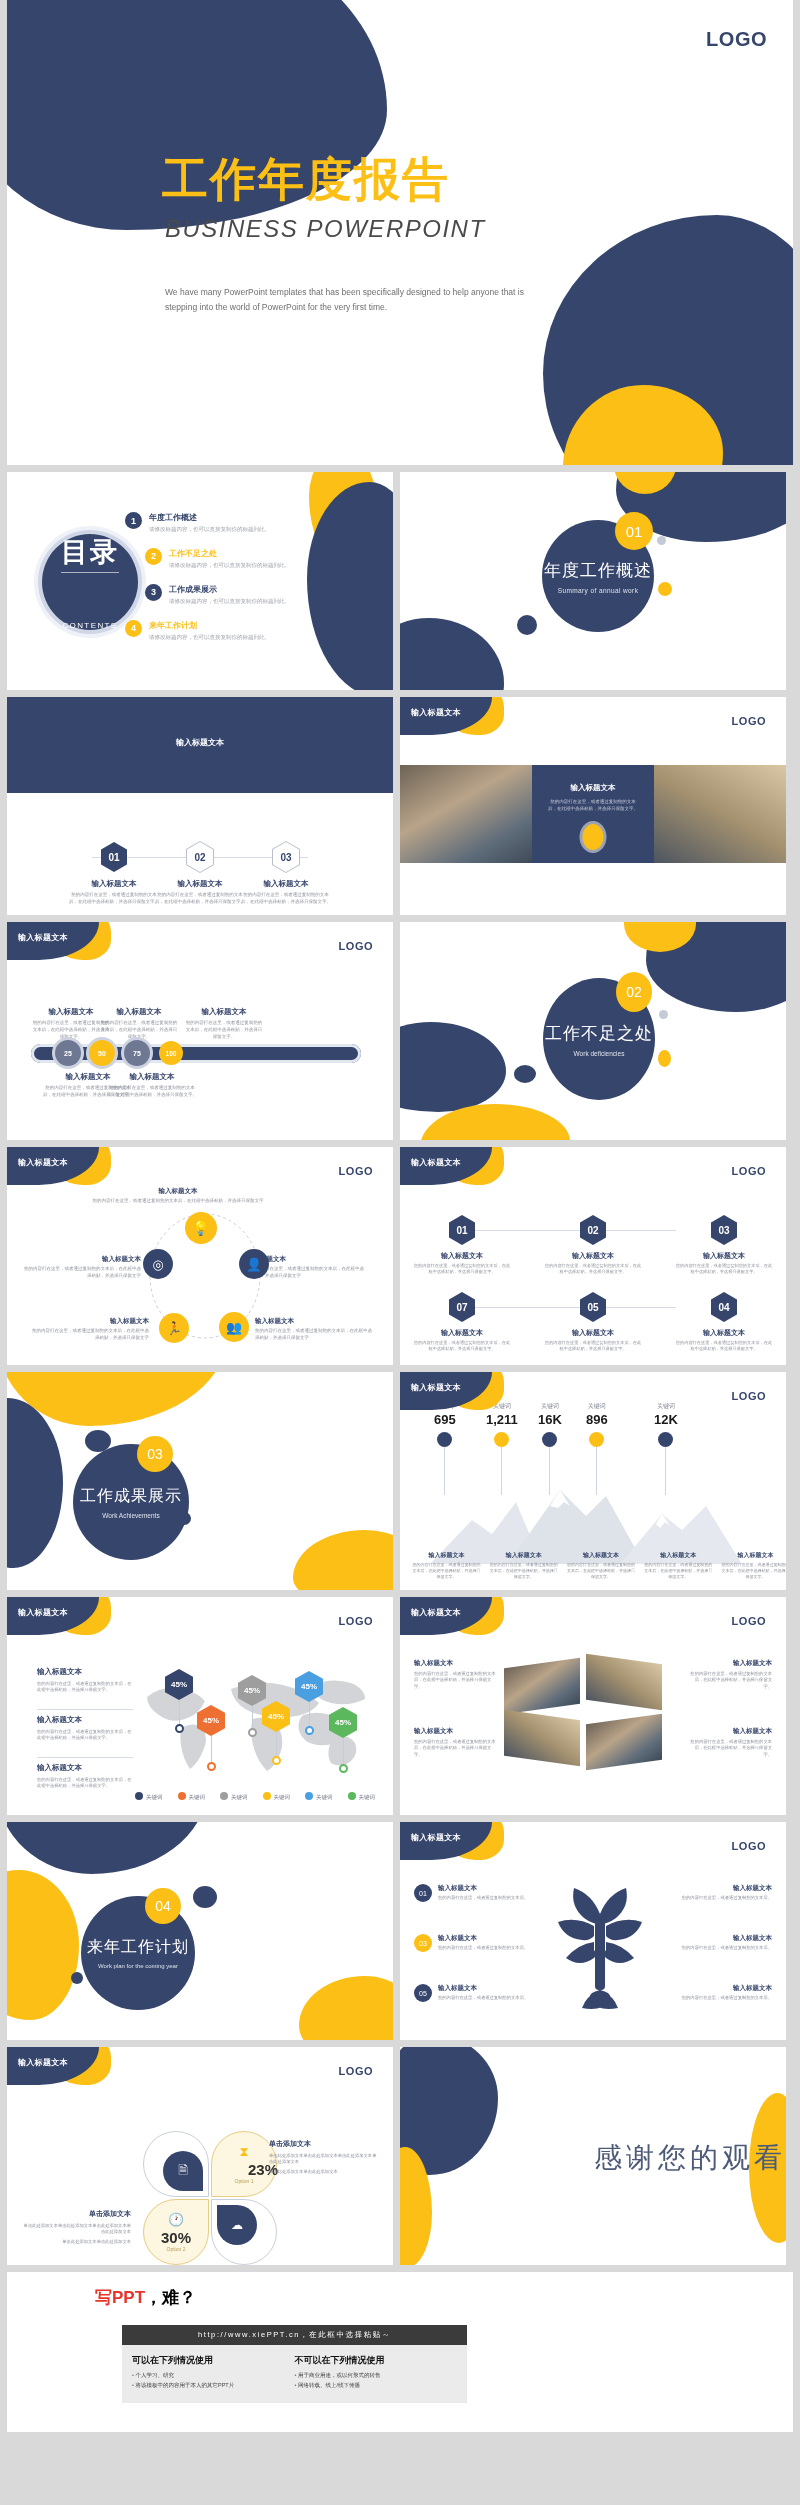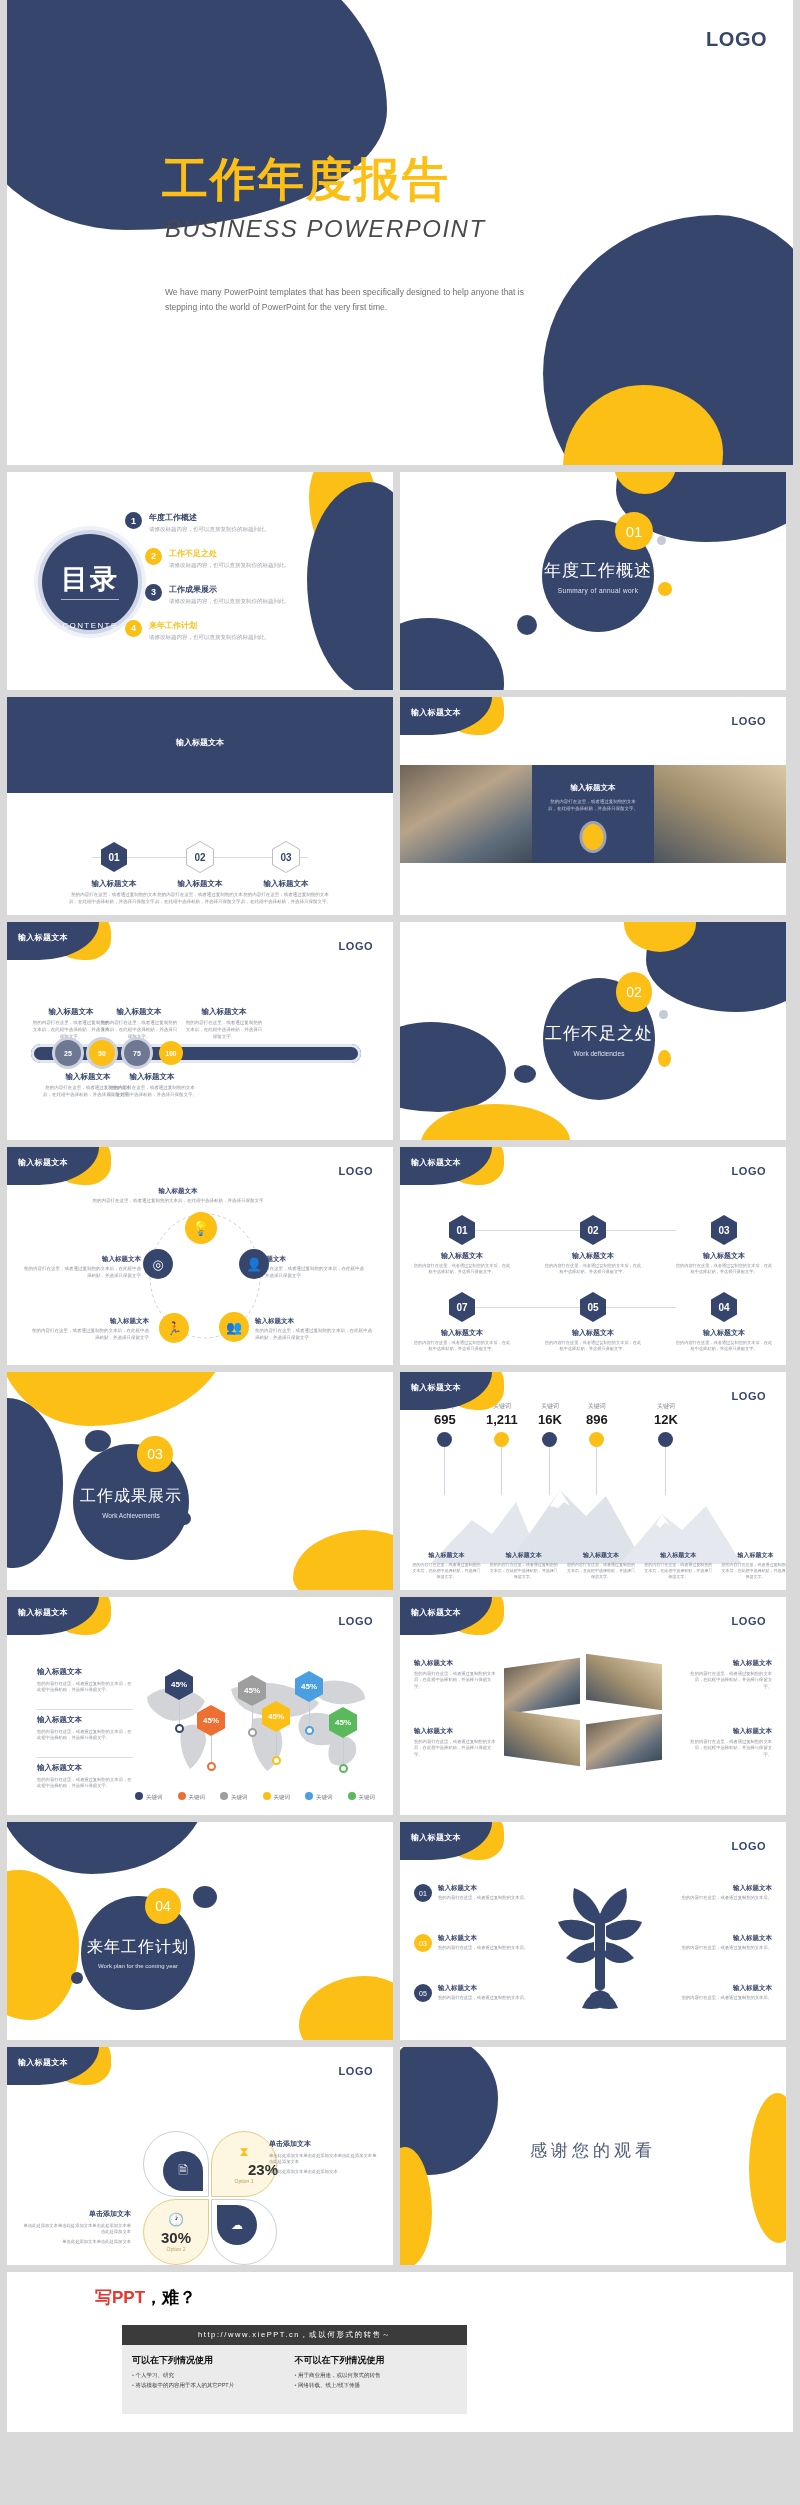--- a/index.html
+++ b/index.html
@@ -59,21 +59,21 @@
     position:absolute; left:158px; top:285px; width:390px;
     font-size:8.5px; color:#6f6f6f; line-height:1.75;
   }
   .cover-logo { right:26px; top:28px; font-size:20px; }
 
   
   .toc-ring {
     position:absolute; left:35px; top:62px; width:96px; height:96px;
     border-radius:50%; background:#36456b;
     box-shadow:0 0 0 4px #cfd6e6, 0 0 0 8px #eef1f7;
-    display:flex; flex-direction:column; align-items:center; justify-content:flex-end;gap:17px;
+    display:flex; flex-direction:column; align-items:center; justify-content:space-between;gap:17px;
   }
   .toc-ring .cn { color:#fff; font-size:27px; font-weight:bold; letter-spacing:2px;
       border-bottom:1px solid rgba(255,255,255,.6); padding-bottom:2px; }
   .toc-ring .en { color:#fff; font-size:8px; letter-spacing:1.4px; margin-top:4px; }
   .toc-list { position:absolute; left:118px; top:40px; width:220px; }
   .toc-item { display:flex; align-items:flex-start; margin-bottom:14px; }
   .toc-num {
     width:17px; height:17px; border-radius:50%; flex:0 0 17px;
     display:flex; align-items:center; justify-content:center;
     font-size:9px; font-weight:bold; color:#fff; margin-right:7px;
@@ -137,22 +137,22 @@
     content:""; position:absolute; inset:-1px; background:#b9bfcb;
     clip-path:polygon(50% 0%,100% 25%,100% 75%,50% 100%,0% 75%,0% 25%); z-index:0;
   }
   .hexwrap.out .hex { position:relative; z-index:1; }
   .photo2 { background:linear-gradient(150deg,#6e6356 0%,#b9a489 40%,#5f6c7a 75%,#3e4a57 100%); }
   .photo3 { background:linear-gradient(30deg,#4d5560 0%,#a2906f 50%,#d9c7a6 100%); }
 
   
   .line { position:absolute; height:1px; background:#d7dbe3; }
   .thanks {
-    position:absolute; left:0; right:0; top:92px; text-align:center;
-    font-size:17px; color:#4d5a78; letter-spacing:4px;
+    position:absolute; left:0; right:0; top:92px; text-align:right;
+    font-size:28px; color:#4d5a78; letter-spacing:4px;
   }
   .th-blob-l {
     position:absolute; left:-20px; top:-12px; width:118px; height:140px;
     background:#36456b; border-radius:45% 55% 58% 42% / 50% 45% 55% 50%;
   }
   .th-blob-ly {
     position:absolute; left:-22px; top:100px; width:54px; height:120px;
     background:#FBBF15; border-radius:50% 50% 45% 55% / 45% 55% 45% 55%;
   }
   .th-blob-ry {
@@ -164,21 +164,21 @@
   .promo { width:786px; height:160px; background:#fff; position:relative; padding:14px 0 0 0; }
   .promo-l1 { font-size:17px; font-weight:bold; color:#000; margin-left:88px; }
   .promo-l1 .red { color:#e8342a; }
   .promo-l2 { font-size:19px; font-weight:bold; color:#000; margin-left:120px; margin-top:9px; }
   .promo-l2 .green { color:#18a058; }
   .promo-box { margin:16px 0 0 115px; width:345px; background:#ebebeb; }
   .promo-bar {
     background:#3b3b3b; color:#fff; font-size:7.5px; text-align:center;
     padding:5px 0; letter-spacing:1.6px;
   }
-  .promo-cols { display:flex; padding:9px 10px 22px 10px; }
+  .promo-cols { display:flex; padding:9px 10px 11px 10px; }
   .promo-col { flex:1; }
   .promo-col h4 { font-size:9px; color:#111; margin-bottom:5px; }
   .promo-col li { font-size:5.5px; color:#444; list-style:none; margin-bottom:3px; }
   .promo-col li::before { content:"• "; color:#777; }
 
   
   .mountain { position:absolute; left:30px; bottom:26px; width:330px; height:92px; opacity:.5; }
   .pin-col { position:absolute; top:30px; text-align:center; }
   .pin-kw { font-size:6px; color:#7d8290; }
   .pin-val { font-size:13px; font-weight:bold; color:#1b1b1b; margin-top:1px; }
@@ -758,21 +758,21 @@
       <div class="thanks">感谢您的观看</div>
     </div>
   </div>
 
   <div class="row">
     <div class="promo">
       <div class="promo-l1">
         <span class="red">写PPT</span><span>，难？</span>
       </div>
       <div class="promo-box">
-        <div class="promo-bar">http://www.xiePPT.cn，或以何形式的转售～</div>
+        <div class="promo-bar">http://www.xiePPT.cn，在此框中选择粘贴～</div>
         <div class="promo-cols">
           <div class="promo-col">
             <h4>可以在下列情况使用</h4>
             <ul>
               <li>个人学习、研究</li>
               <li>将该模板中的内容用于本人的其它PPT片</li>
             </ul>
           </div>
           <div class="promo-col">
             <h4>不可以在下列情况使用</h4>

